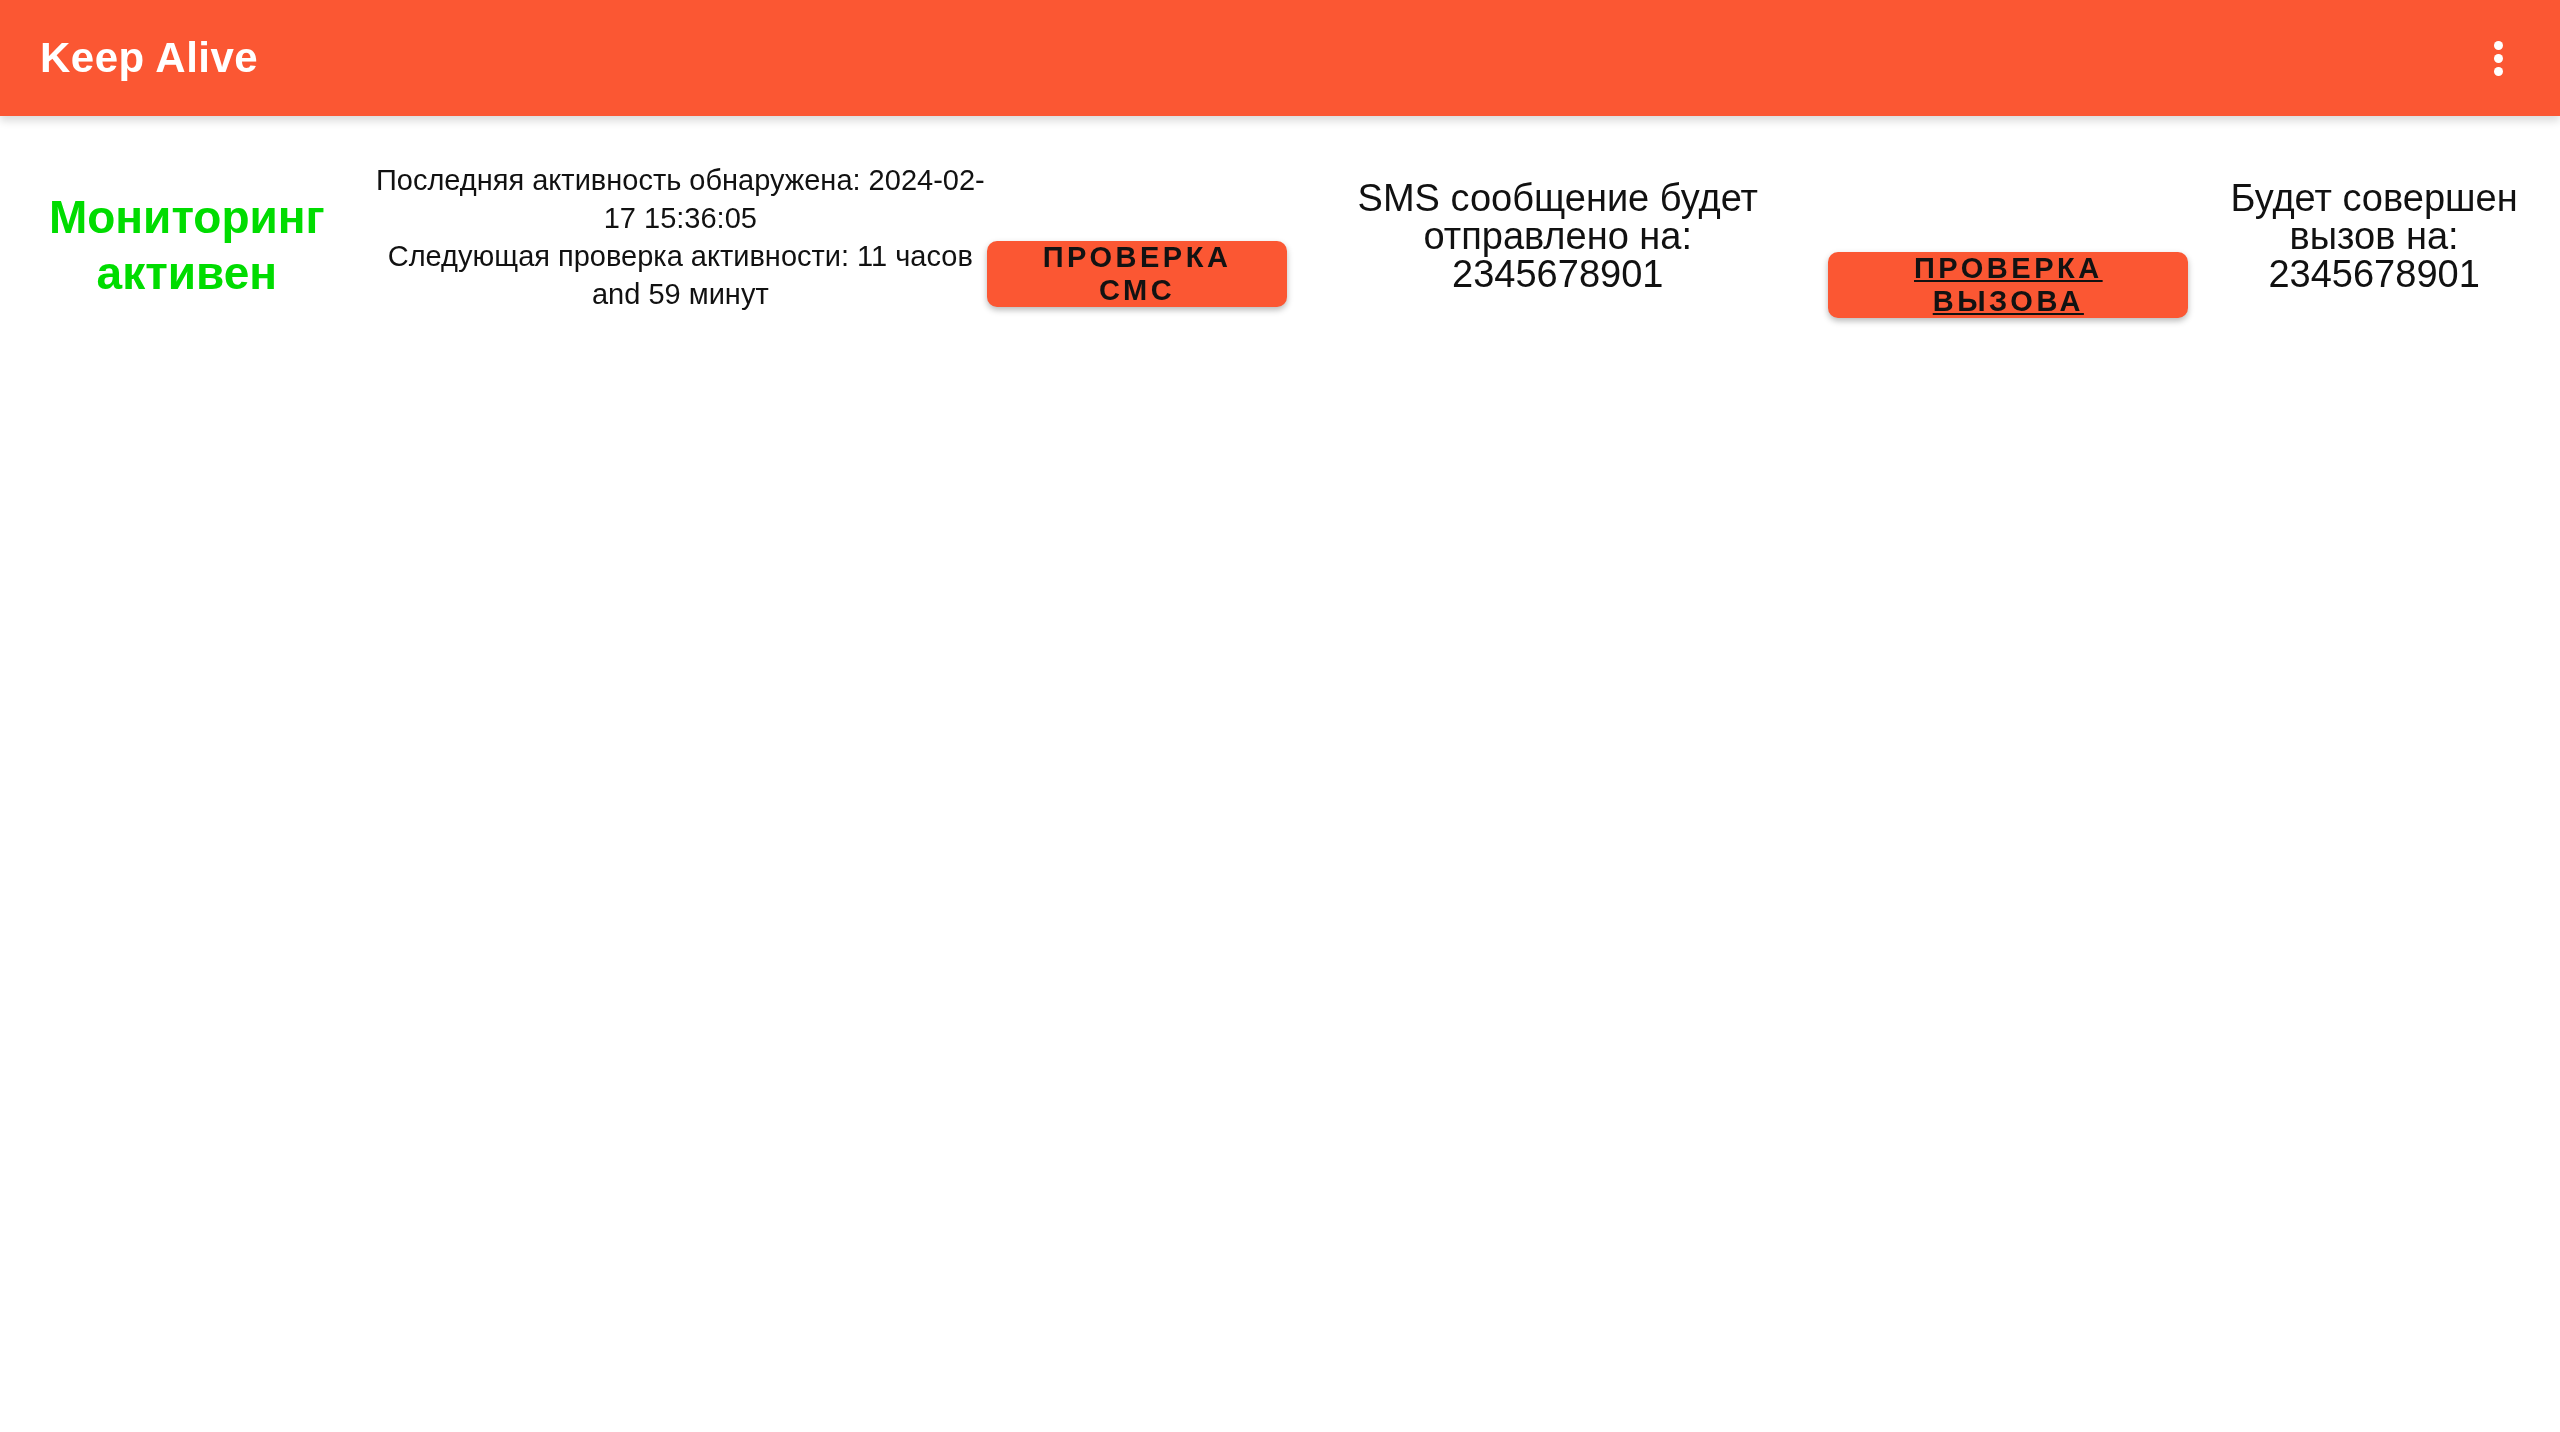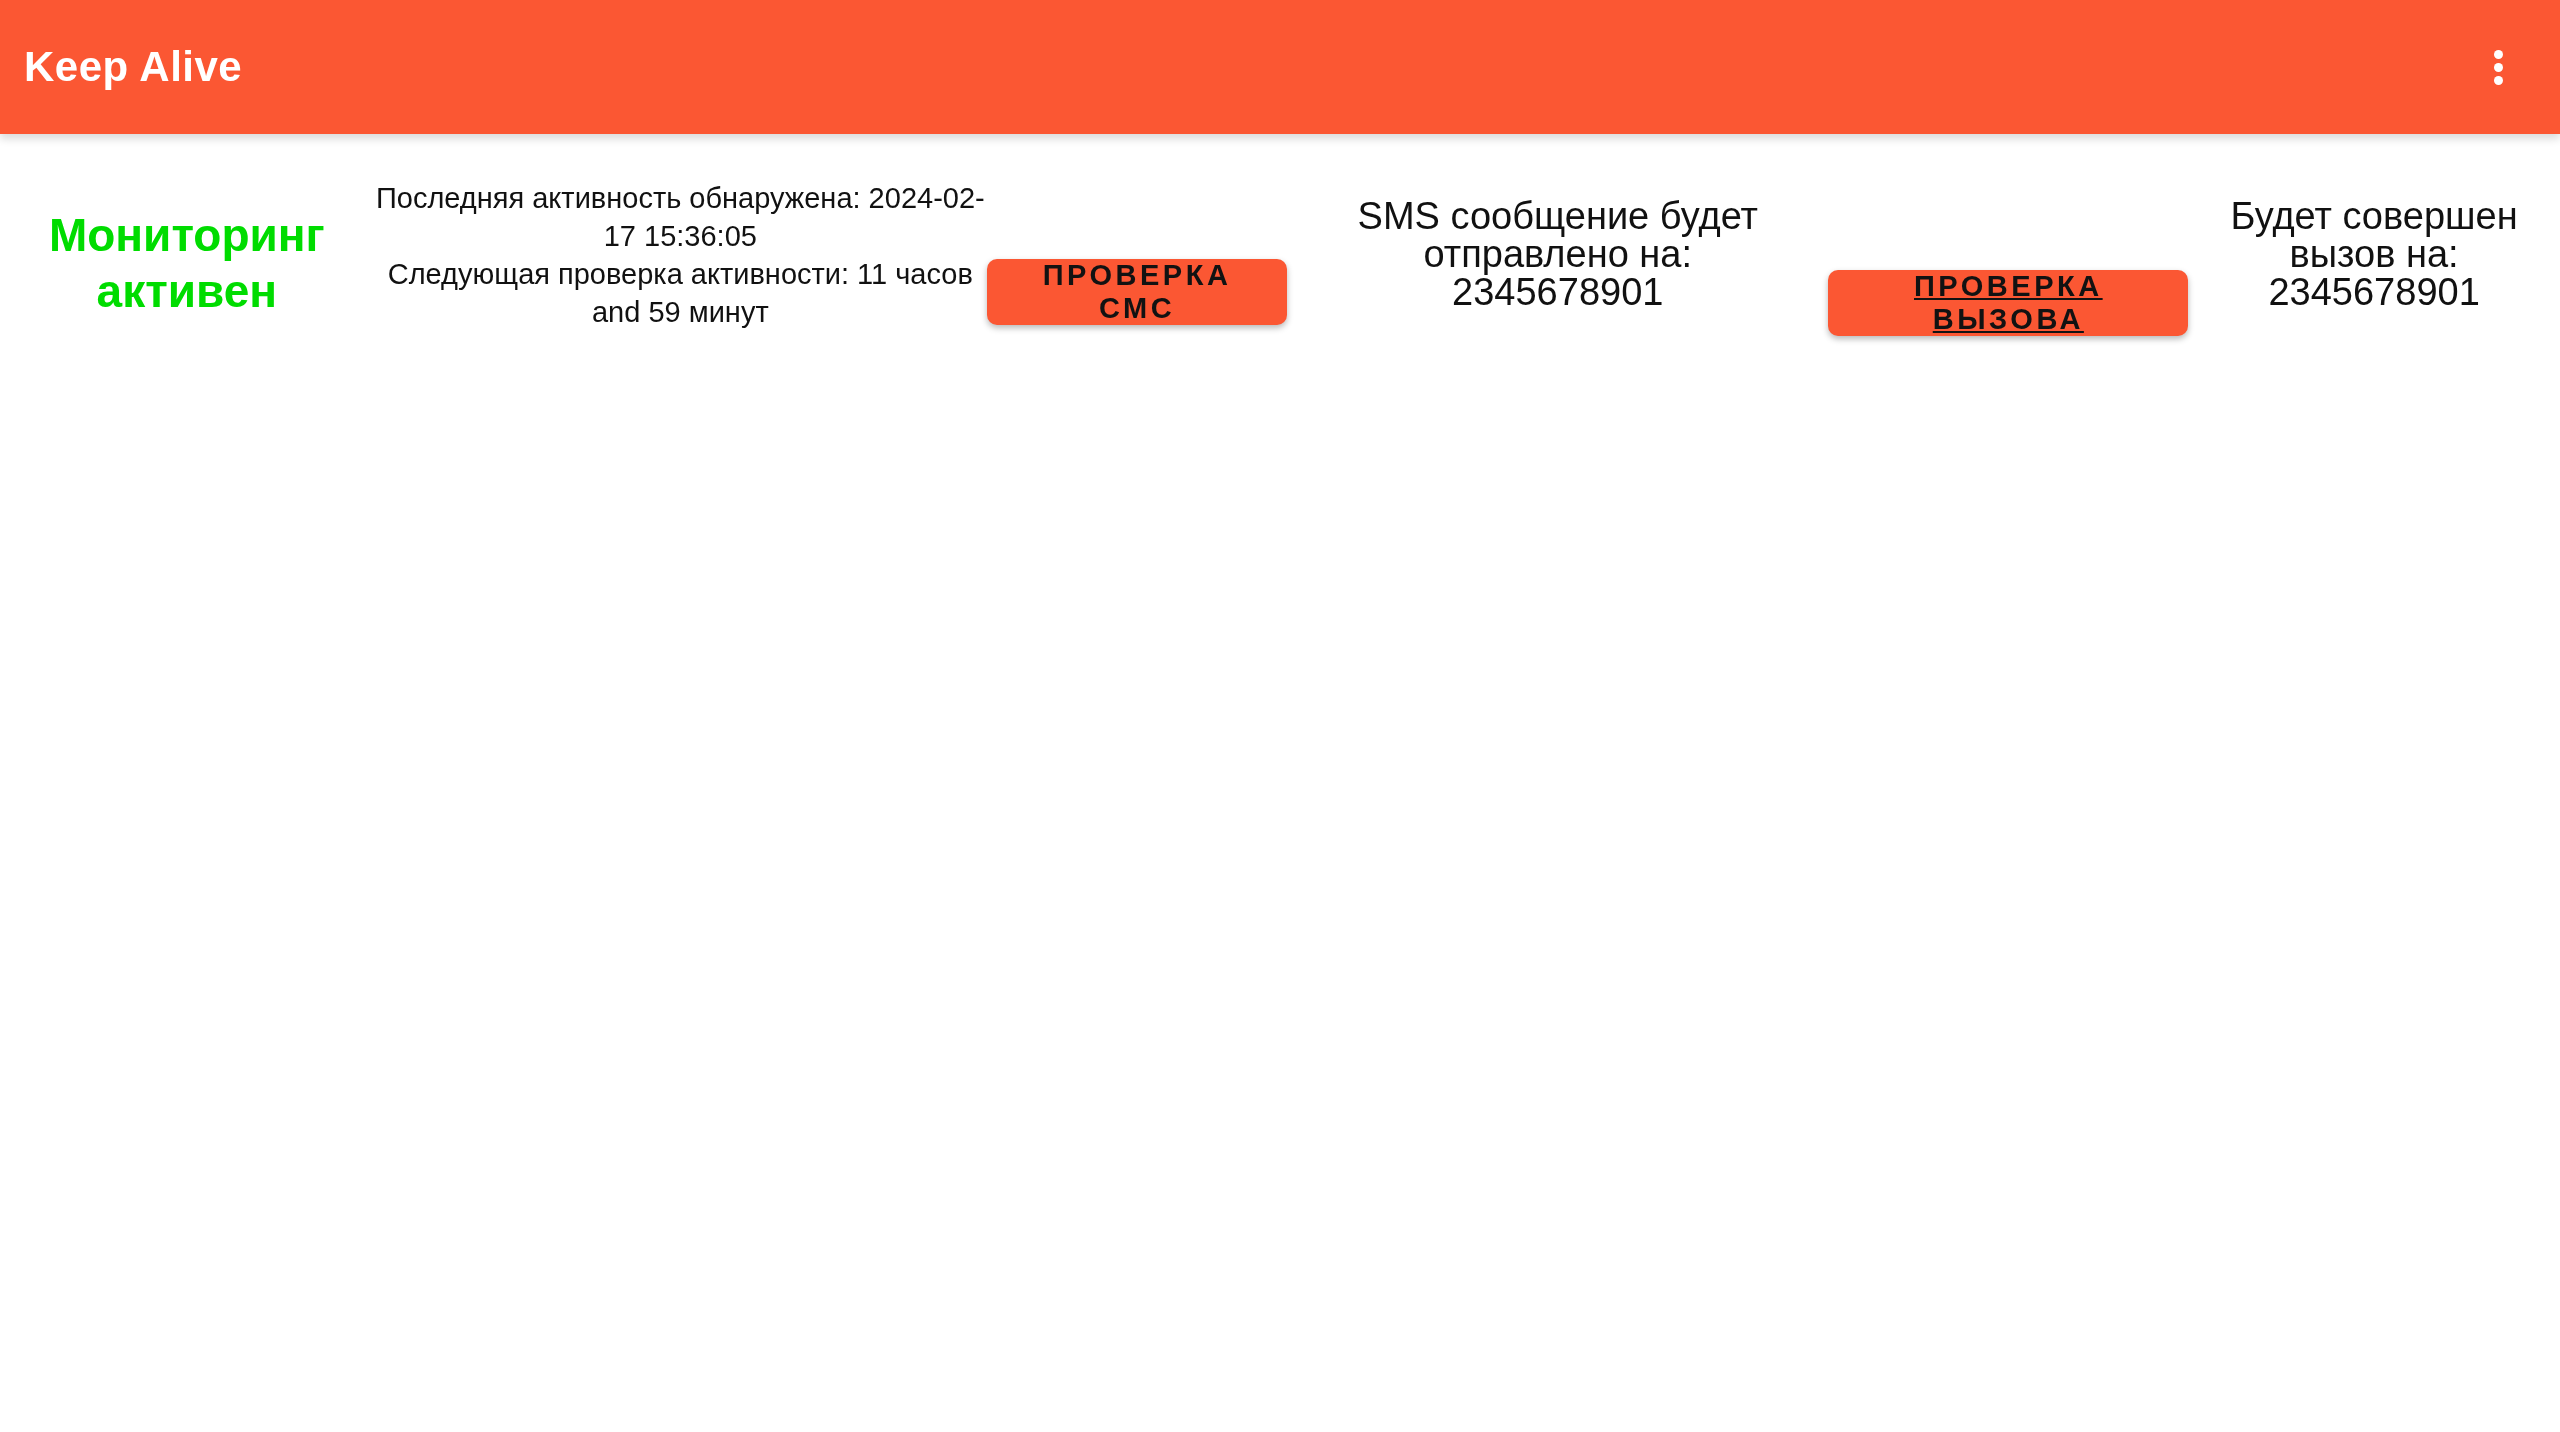--- a/index.html
+++ b/index.html
@@ -9,25 +9,25 @@
     height: 1432px;
     overflow: hidden;
     background: #ffffff;
     font-family: "Liberation Sans", "DejaVu Sans", sans-serif;
   }
 
   
   .app-bar {
     position: relative;
     width: 100%;
-    height: 134px;
+    height: 116px;
     background: #FB5733;
     display: flex;
     align-items: center;
-    padding: 0 24px;
+    padding: 0 40px;
     box-shadow: 0 5px 8px rgba(0,0,0,0.14);
     z-index: 10;
   }
   .app-bar .title {
     color: #ffffff;
     font-size: 42px;
     font-weight: 600;
     letter-spacing: 0.5px;
   }
   .menu-btn {

